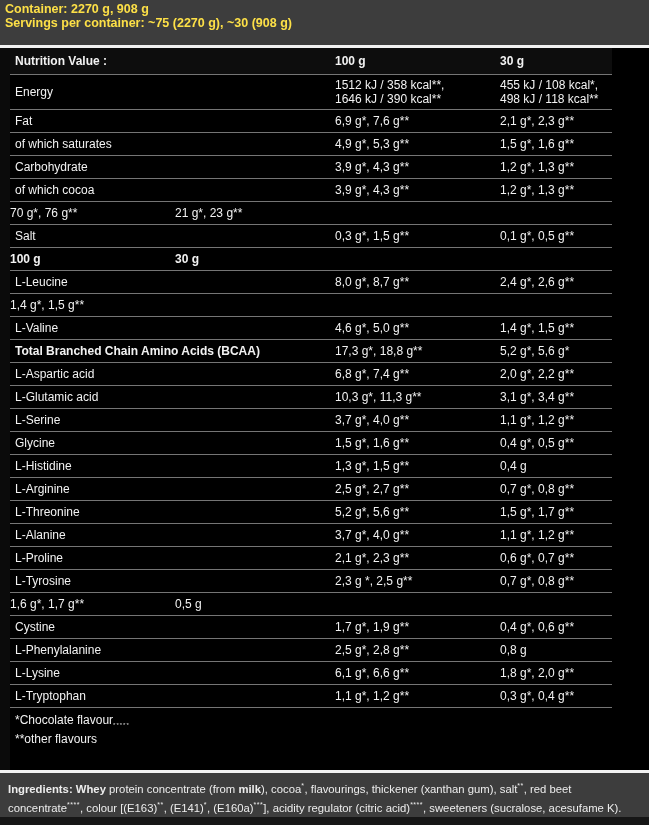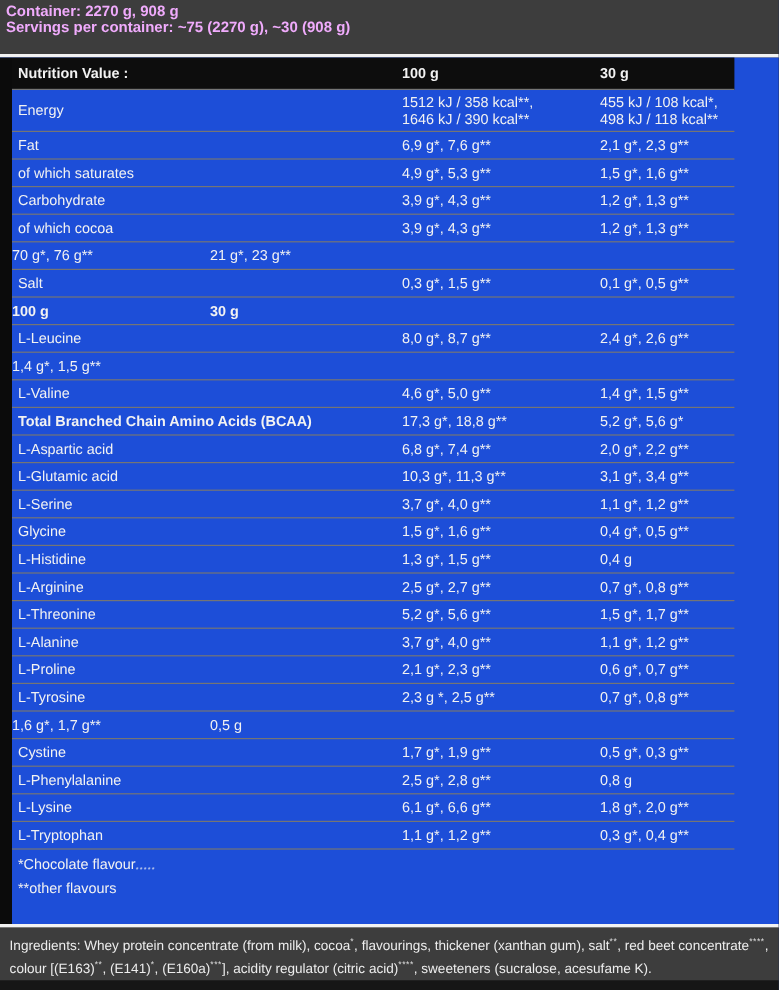--- a/index.html
+++ b/index.html
@@ -6,26 +6,26 @@
   body{
     width:649px;height:825px;overflow:hidden;
     background:#2a2a2a;color:#f2f2f2;
     font-family:"Liberation Sans",sans-serif;
   }
   .label-root{width:649px;height:825px;display:flex;flex-direction:column;}
   
   .top-info{
     background:#3d3d3d;height:45px;box-sizing:border-box;
     padding:2px 0 0 5px;
-    font-size:12.5px;font-weight:700;line-height:14.3px;color:#f0abfc;
+    font-size:12.5px;font-weight:700;line-height:14.3px;color:#fde047;
   }
   .rule{height:3px;background:#f2f2f2;}
   
   .table-area{
-    flex:1;background:#1d4ed8;
+    flex:1;background:#000000;
     border-left:10px solid #0b0b0b;
     box-sizing:border-box;
   }
   .row{
     display:flex;align-items:center;
     width:602px;min-height:23px;box-sizing:border-box;
     border-bottom:1px solid #757575;
     font-size:12px;
   }
   .row.head{
@@ -42,21 +42,21 @@
   .footnotes{
     padding:5px 0 0 5px;font-size:12px;line-height:14px;height:31px;box-sizing:content-box;
   }
   .micro{font-size:6px;letter-spacing:1px;opacity:.85;vertical-align:sub;}
   
   .ingredients{
     background:#3d3d3d;height:44px;box-sizing:border-box;
     padding:5px 8px 0 8px;
     font-size:11.3px;line-height:15px;color:#ededed;
   }
-  .ingredients .b{font-weight:400;}
+  .ingredients .b{font-weight:700;}
   .ingredients .sup{font-size:7px;vertical-align:super;letter-spacing:.5px;}
   .bottom-strip{height:8px;background:#161616;}
 </style>
 </head>
 <body>
 
 <div class="label-root">
 
   <header class="top-info">
     <div>Container: 2270 g, 908 g</div>
@@ -204,21 +204,21 @@
   </div>
 
   <div class="row">
     <div class="c v100">1,6 g*, 1,7 g**</div>
     <div class="c v30">0,5 g</div>
   </div>
 
   <div class="row">
     <div class="c label">Cystine</div>
     <div class="c v100">1,7 g*, 1,9 g**</div>
-    <div class="c v30">0,5 g*, 0,3 g**</div>
+    <div class="c v30">0,4 g*, 0,6 g**</div>
   </div>
 
   <div class="row">
     <div class="c label">L-Phenylalanine</div>
     <div class="c v100">2,5 g*, 2,8 g**</div>
     <div class="c v30">0,8 g</div>
   </div>
 
   <div class="row">
     <div class="c label">L-Lysine</div>

